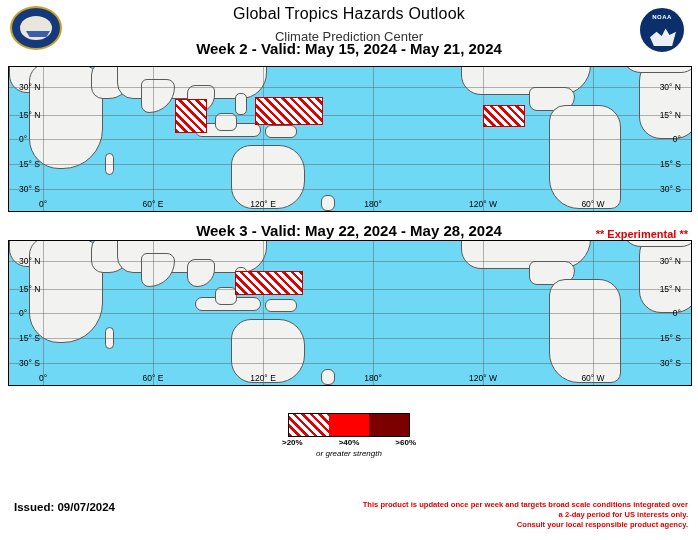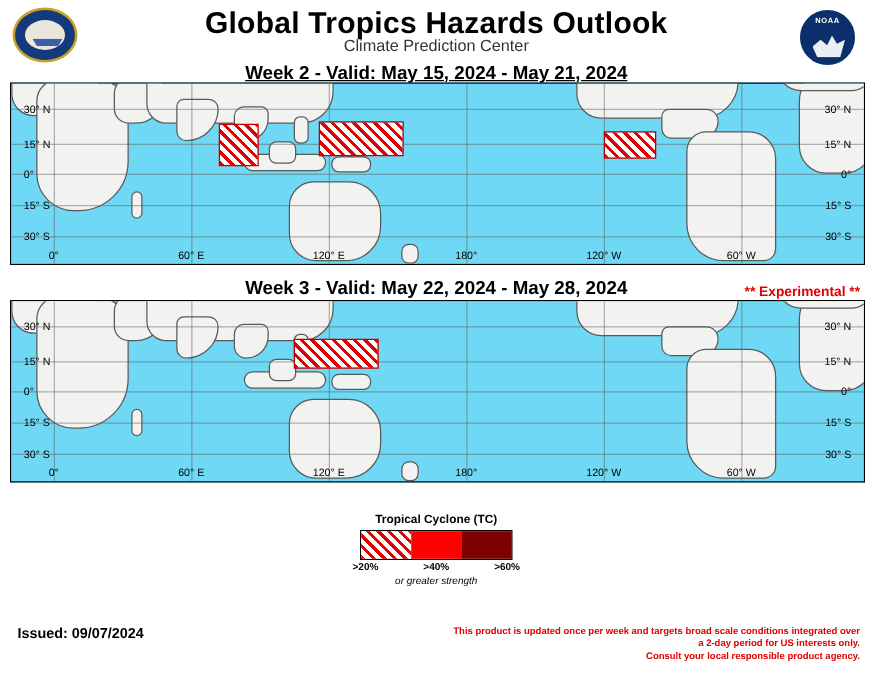--- a/index.html
+++ b/index.html
@@ -12,31 +12,31 @@
     overflow:hidden;
   }
   .logo-left{
     position:absolute;left:10px;top:6px;width:54px;height:46px;
   }
   .logo-right{
     position:absolute;right:12px;top:6px;width:48px;height:48px;
   }
   .title{
     position:absolute;left:0;right:0;top:5px;text-align:center;
-    font-size:24px;font-weight:bold;letter-spacing:.2px;
+    font-size:16px;font-weight:normal;letter-spacing:.2px;
   }
   .subtitle{
     position:absolute;left:0;right:0;top:29px;text-align:center;
     font-size:13px;color:#333;
   }
   .panel-title{
     position:absolute;left:0;right:0;text-align:center;
     font-size:15px;font-weight:bold;
   }
-  #w2title{top:50px;text-decoration:underline;}
+  #w2title{top:40px;}
   #w3title{top:222px;}
   .experimental{
     position:absolute;right:10px;top:228px;
     font-size:11px;font-weight:bold;color:#e00000;
   }
   .map-frame{
     position:absolute;left:8px;width:682px;
     border:1px solid #000;
     background:#6fd6f2;
     overflow:hidden;
@@ -244,21 +244,20 @@
   <div class="latlab-l" style="top:122px;">30° S</div>
 
   <div class="latlab-r" style="top:20px;">30° N</div>
   <div class="latlab-r" style="top:48px;">15° N</div>
   <div class="latlab-r" style="top:72px;">0°</div>
   <div class="latlab-r" style="top:97px;">15° S</div>
   <div class="latlab-r" style="top:122px;">30° S</div>
 </div>
 
 <div class="legend">
-  <div class="legend-title">Tropical Cyclone (TC)</div>
   <div class="legend-swatches">
     <div class="sw sw1"></div>
     <div class="sw sw2"></div>
     <div class="sw sw3"></div>
   </div>
   <div class="legend-labels">
     <span>&gt;20%</span>
     <span>&gt;40%</span>
     <span>&gt;60%</span>
   </div>

